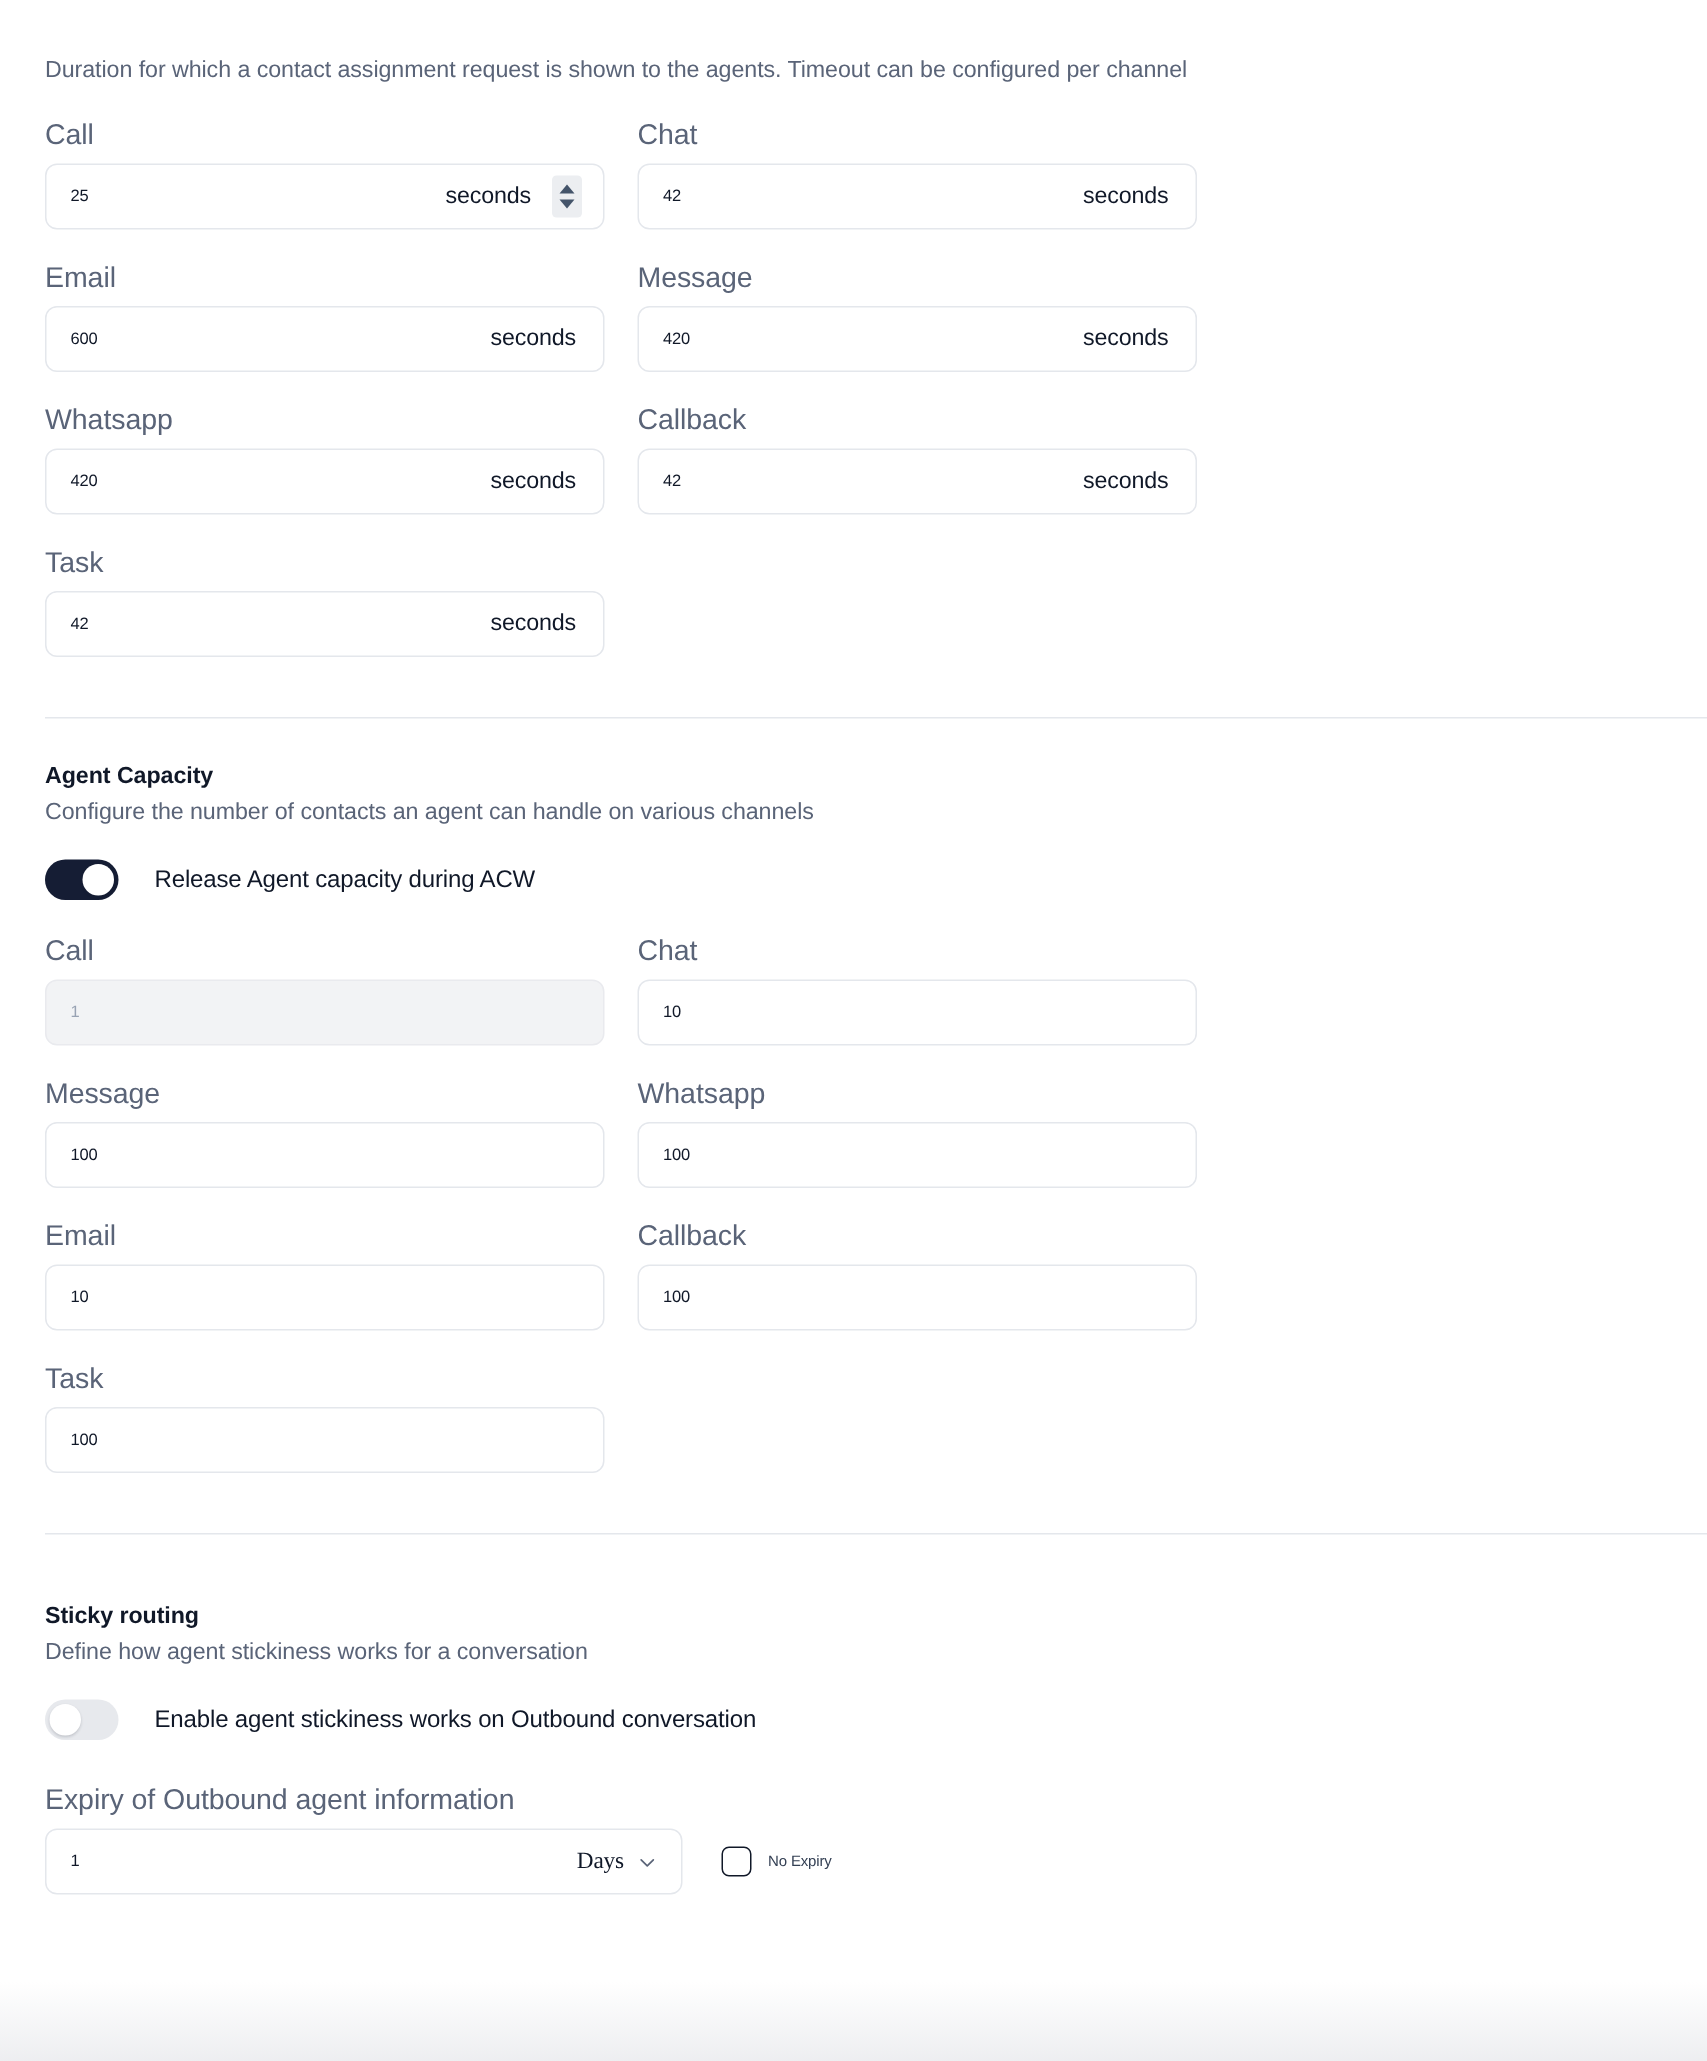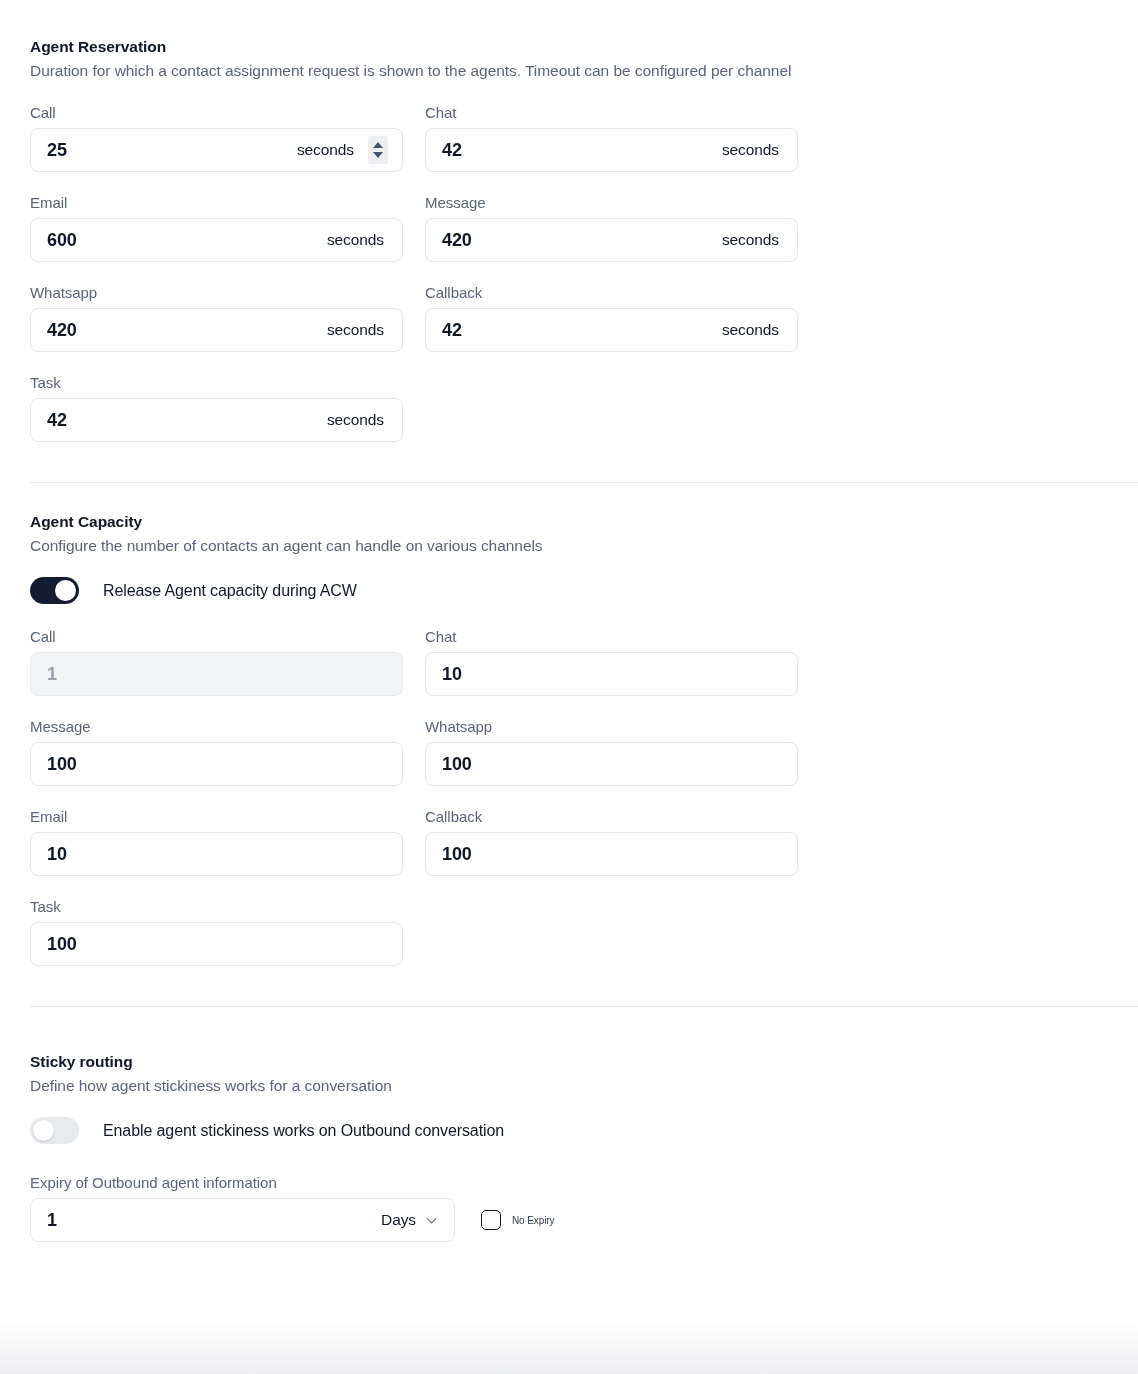--- a/index.html
+++ b/index.html
@@ -39,21 +39,21 @@
 
   .section-desc {
     font-size: 15.5px;
     font-weight: 400;
     color: #5a6478;
     margin-top: 6px;
     letter-spacing: -0.05px;
   }
 
   .field-label {
-    font-size: 15px;
+    font-size: 19px;
     font-weight: 400;
     color: #5a6478;
     margin-bottom: 7px;
     letter-spacing: -0.05px;
   }
 
   
   .section { position: relative; }
   .section-reservation { margin-top: 38px; }
   .section-capacity    { margin-top: 0; }
@@ -91,29 +91,28 @@
     padding: 0 14px 0 16px;
   }
 
   .input-wrap.disabled {
     background: #f2f3f5;
     border-color: #e9eaee;
   }
 
   .input-val {
     flex: 1;
-    font-size: 18px;
+    font-size: 11px;
     color: #101828;
     font-family: "Liberation Sans", sans-serif;
     border: none;
     outline: none;
     background: transparent;
     padding: 0;
     letter-spacing: -0.1px;
-    font-weight: bold;
   }
   .input-wrap.disabled .input-val { color: #98a2b3; }
 
   .unit {
     font-size: 15.5px;
     color: #101828;
     letter-spacing: -0.1px;
     white-space: nowrap;
     padding-right: 4px;
   }
@@ -199,20 +198,21 @@
     background: #ffffff;
     border: 1px solid #e4e7ec;
     border-radius: 8px;
     padding: 0 16px;
   }
   .select-val {
     font-size: 15.5px;
     color: #101828;
     letter-spacing: -0.1px;
     margin-right: 9px;
+    font-family: Liberation Serif, serif;
   }
   .chev {
     width: 13px; height: 13px;
     flex-shrink: 0;
     cursor: pointer;
   }
   .checkbox-row {
     display: flex;
     align-items: center;
     gap: 11px;
@@ -244,21 +244,20 @@
   .spacer-md { height: 30px; }
 </style>
 </head>
 <body>
 
 <div class="page">
 
 
   <section class="section section-reservation">
     <div class="sec-head">
-      <div class="section-title">Agent Reservation</div>
       <div class="section-desc">Duration for which a contact assignment request is shown to the agents. Timeout can be configured per channel</div>
     </div>
 
     <div class="grid">
 
       <div class="field">
         <div class="field-label">Call</div>
         <div class="input-wrap">
           <input class="input-val" type="text" value="25" style="">
           <span class="unit">seconds</span>

